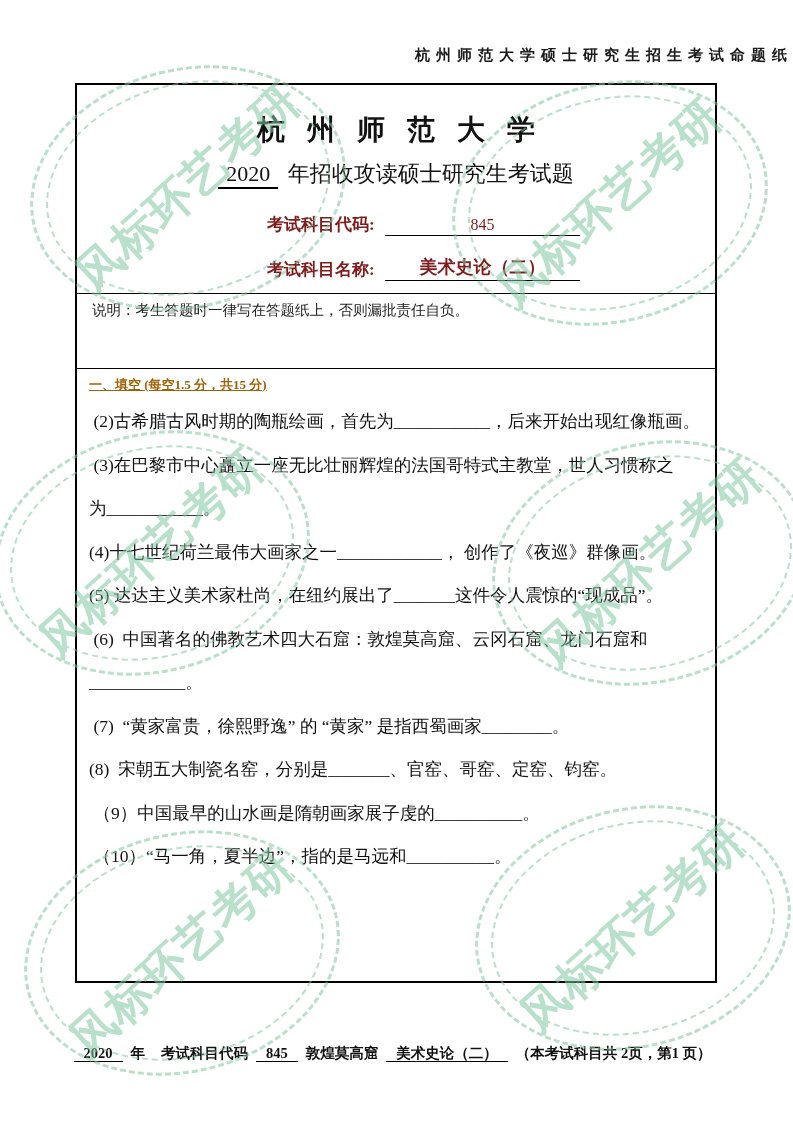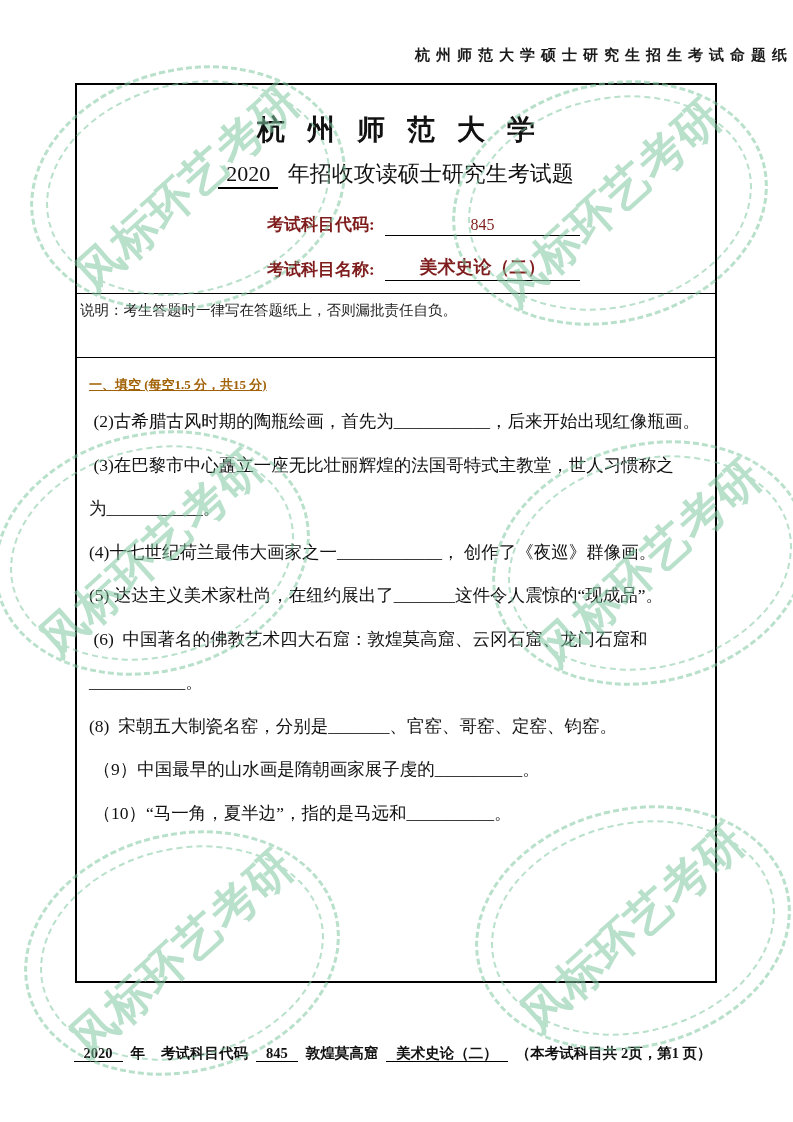--- a/index.html
+++ b/index.html
@@ -51,24 +51,24 @@
   .subject-row .lab { display: inline-block; vertical-align: bottom; }
   .subject-row .val {
     display: inline-block; vertical-align: bottom; border-bottom: 1.5px solid #000;
     width: 195px; text-align: center; margin-left: 6px; padding-bottom: 1px;
   }
   .subject-row .val.normal { font-weight: normal; font-size: 16px; }
   .subject-row .val.big { font-size: 18px; }
 
   
   .notice {
-    position: absolute; left: -1px; right: -1px; top: 208px; height: 65px;
+    position: absolute; left: -1px; right: -1px; top: 208px; height: 76px;
     border-top: 1.5px solid #000; border-bottom: 1.5px solid #000;
     font-family: "Liberation Sans", "DejaVu Sans", sans-serif;
-    font-size: 14.5px; color: #222; padding: 7px 8px 0 4px;
+    font-size: 14.5px; color: #222; padding: 7px 8px 0 16px;
   }
 
   
   .questions { position: absolute; left: 0; right: 0; top: 273px; padding: 12px 8px 0 12px; }
   .section-title { font-size: 13px; font-weight: bold; line-height: 30px; color: #a16207; text-decoration: underline; }
   .q { font-size: 17.5px; line-height: 43.5px; color: #111; white-space: pre-wrap; }
 
   
   .footer {
     position: absolute; left: 0; width: 100%; top: 1044px; text-align: center;
@@ -139,20 +139,21 @@
 
     <div class="questions">
       <div class="section-title">一、填空 (每空1.5 分，共15 分)</div>
       <div class="q"> (2)古希腊古风时期的陶瓶绘画，首先为___________，后来开始出现红像瓶画。</div>
       <div class="q"> (3)在巴黎市中心矗立一座无比壮丽辉煌的法国哥特式主教堂，世人习惯称之
 为___________。</div>
       <div class="q">(4)十七世纪荷兰最伟大画家之一____________， 创作了《夜巡》群像画。</div>
       <div class="q">(5) 达达主义美术家杜尚，在纽约展出了_______这件令人震惊的“现成品”。</div>
       <div class="q"> (6)  中国著名的佛教艺术四大石窟：敦煌莫高窟、云冈石窟、龙门石窟和
 ___________。</div>
+      <div class="q"> (7)  “黄家富贵，徐熙野逸” 的 “黄家” 是指西蜀画家________。</div>
       <div class="q">(8)  宋朝五大制瓷名窑，分别是_______、官窑、哥窑、定窑、钧窑。</div>
       <div class="q"> （9）中国最早的山水画是隋朝画家展子虔的__________。</div>
       <div class="q"> （10）“马一角，夏半边”，指的是马远和__________。</div>
     </div>
   </div>
 
   <div class="footer">
     <span class="u">2020</span><span class="sp">年</span><span class="sp">考试科目代码</span><span class="u">845</span><span class="sp">敦煌莫高窟</span><span class="u">美术史论（二）</span><span class="sp">（本考试科目共 2页，第1 页）</span>
   </div>
 

